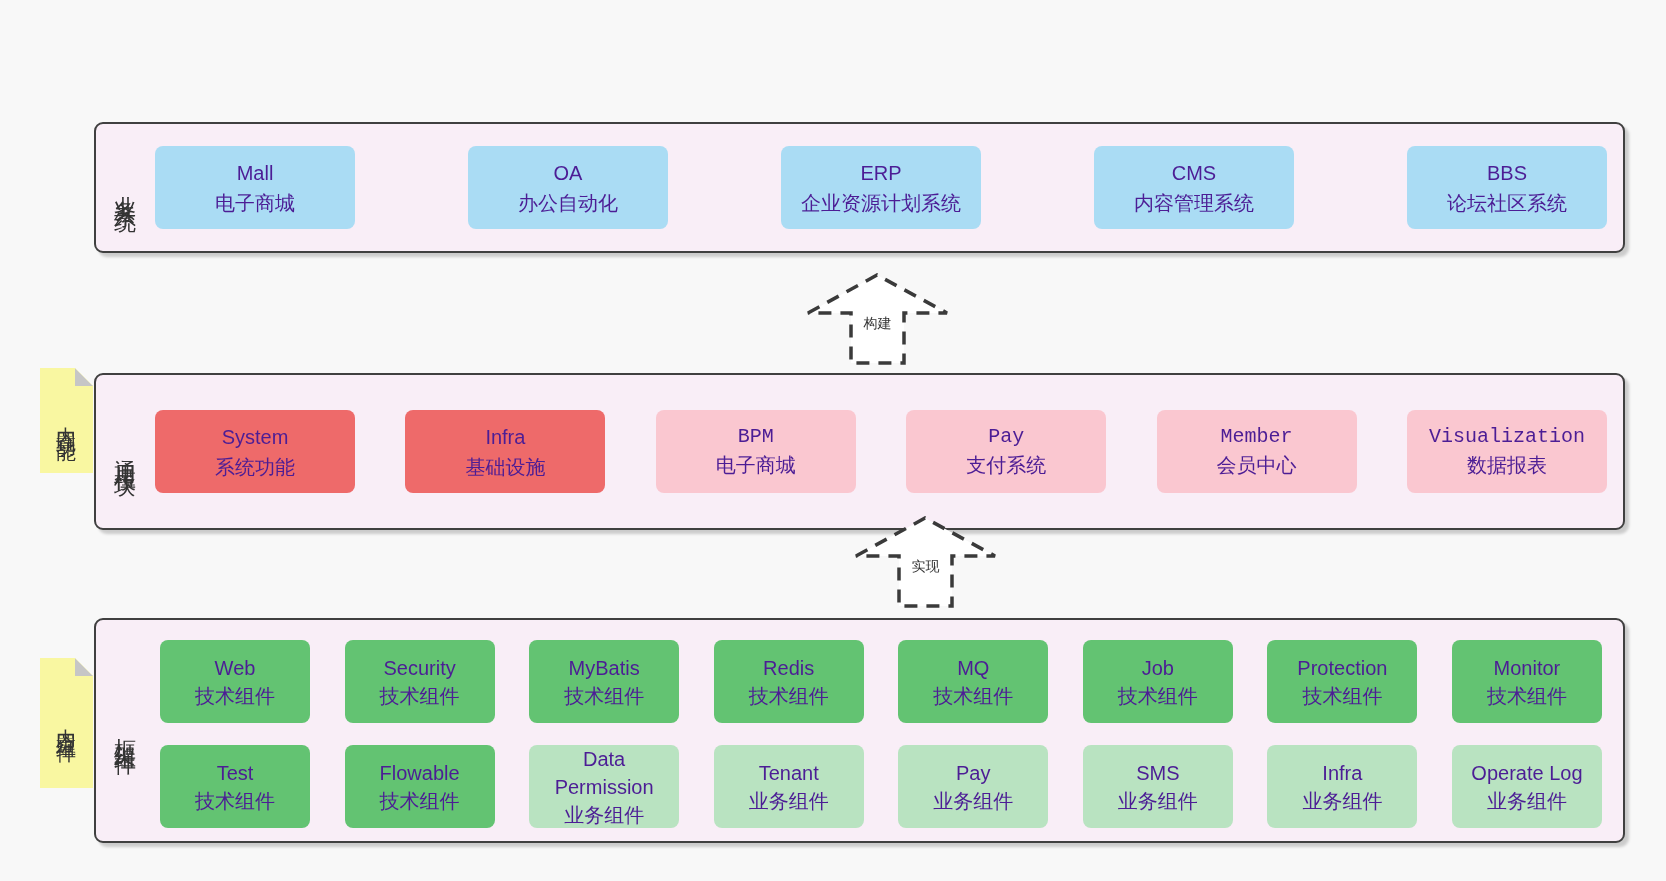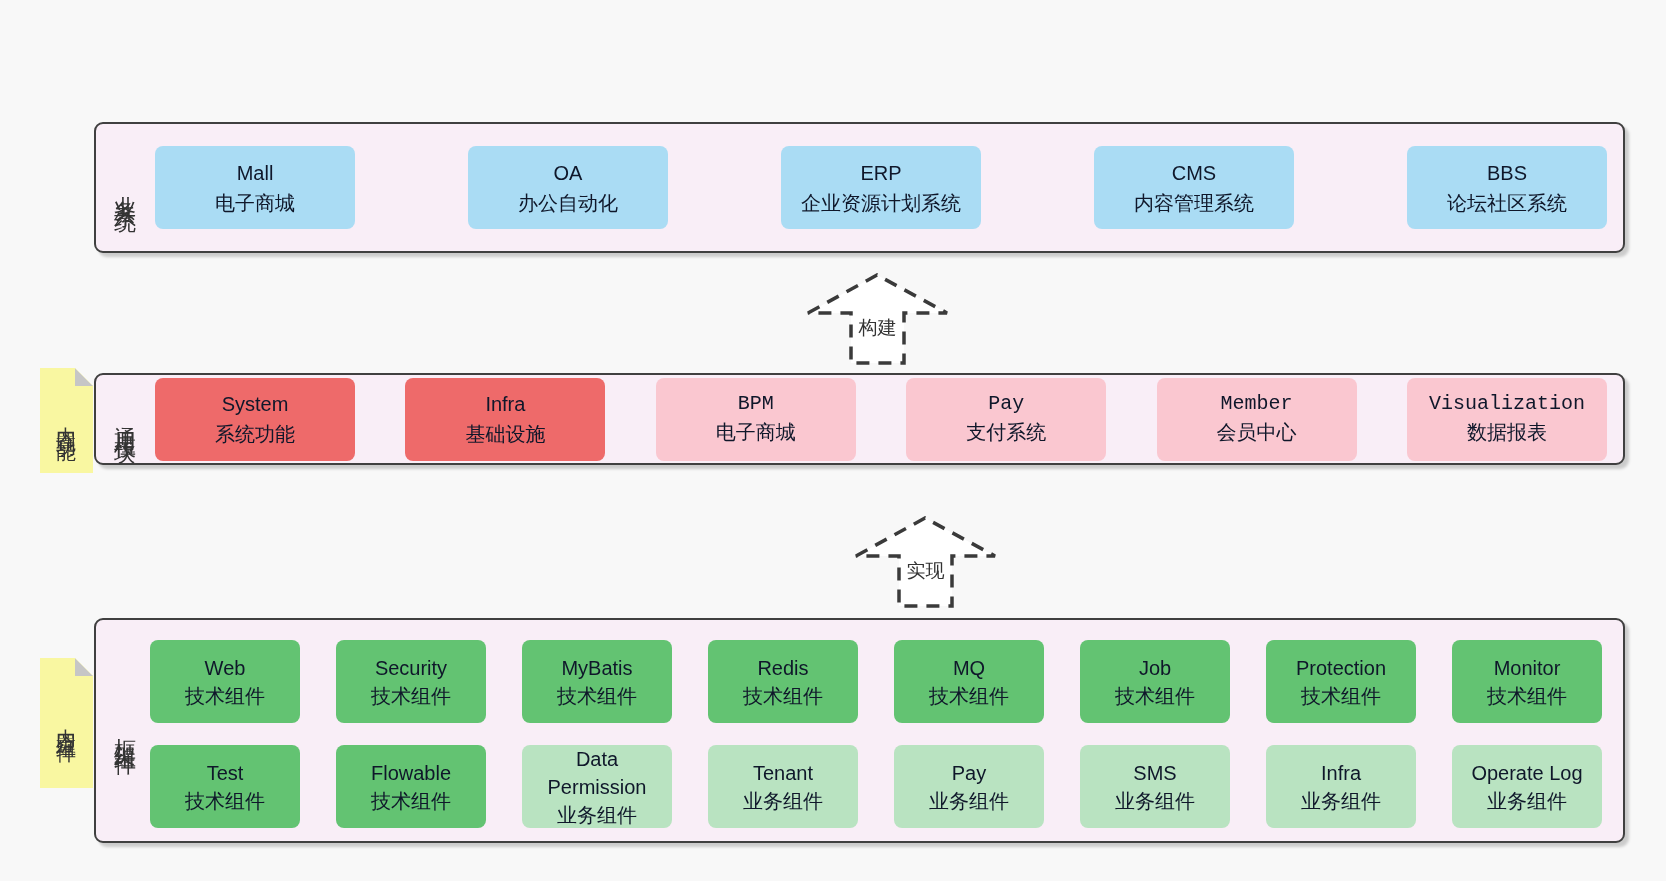--- a/index.html
+++ b/index.html
@@ -38,33 +38,33 @@
     color:#333;
     line-height:1;
   }
   .boxes{
     position:absolute;
     left:59px;right:16px;top:0;bottom:0;
     display:flex;align-items:center;justify-content:space-between;
   }
   .rows{
     position:absolute;
-    left:54px;right:21px;top:20px;
+    left:64px;right:21px;top:20px;
     display:flex;flex-direction:column;gap:22px;
   }
   .row{display:flex;justify-content:space-between;}
   .box{
     box-sizing:border-box;
     width:200px;height:83px;
     border-radius:8px;
     display:flex;flex-direction:column;
     align-items:center;justify-content:center;
     text-align:center;
     font-size:20px;line-height:30px;
-    color:#0f172a;
+    color:#4c1d95;
   }
   .box.small{
     width:150px;height:83px;
     line-height:28px;
     padding:0 6px;
   }
   .c-blue{background:#aadcf4;}
   .c-red{background:#ee6a6a;}
   .c-pink{background:#fac7d0;font-family:Liberation Mono, monospace;}
   .c-gdark{background:#63c372;}
@@ -90,21 +90,21 @@
   .arrow{
     position:absolute;
     width:145px;height:95px;
     z-index:3;
   }
   .arrow svg{position:absolute;left:0;top:0;overflow:visible;}
   .arrow-label{
     position:absolute;
     left:50%;top:44px;
     transform:translateX(-50%);
-    font-size:19px;
+    font-size:14px;
     color:#333;
     white-space:nowrap;
     background:#ffffff;
     padding:0 2px;
   }
 </style>
 </head>
 <body>
 
 <div class="stage">
@@ -147,21 +147,21 @@
     </div>
   </section>
 
   <div class="arrow" style="left:805px;top:271px;">
     <svg width="145" height="95" viewBox="0 0 145 95">
       <path d="M 3 42 L 72 4 L 142 42 L 99 42 L 99 92 L 46 92 L 46 42 Z" fill="#ffffff" stroke="#3a3a3a" stroke-width="3.5" stroke-dasharray="13 9"></path>
     </svg>
     <span class="arrow-label">构建</span>
   </div>
 
-  <section class="panel" style="top:373px;height:92px;padding-left:33px;">
+  <section class="panel" style="top:373px;height:157px;padding-left:33px;">
     <div class="panel-label">
       <span class="vtext">通用模块</span>
     </div>
     <div class="boxes">
       <div class="box c-red">
         <div>System</div>
         <div>系统功能</div>
       </div>
       <div class="box c-red">
         <div>Infra</div>

